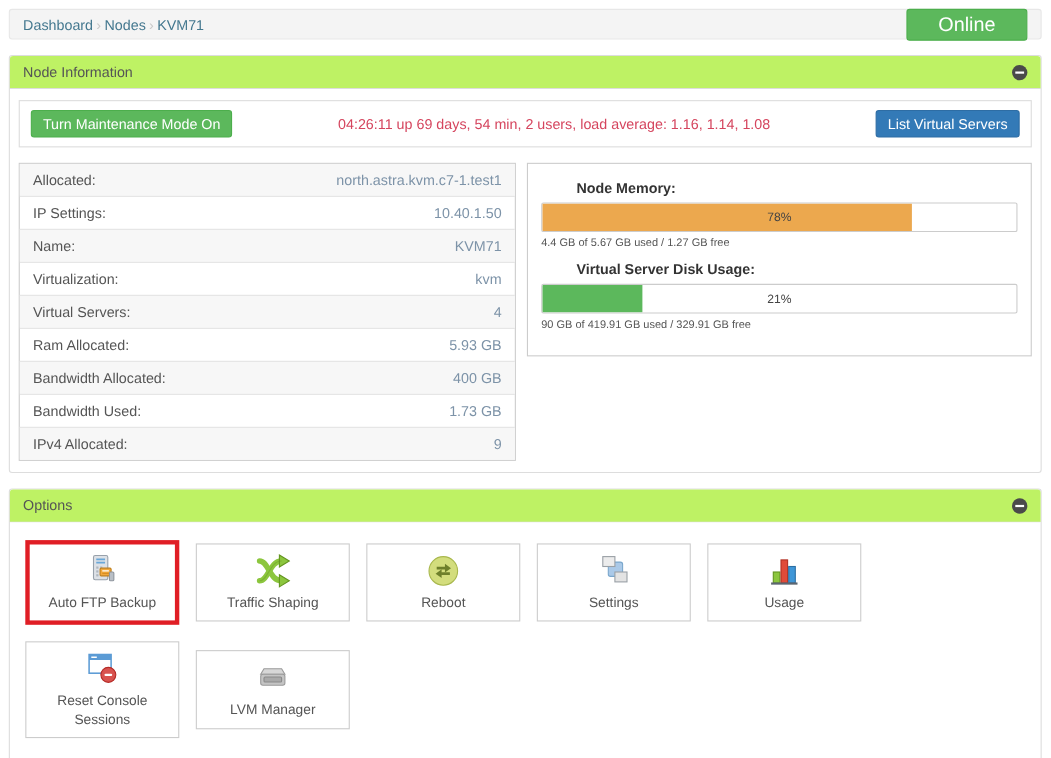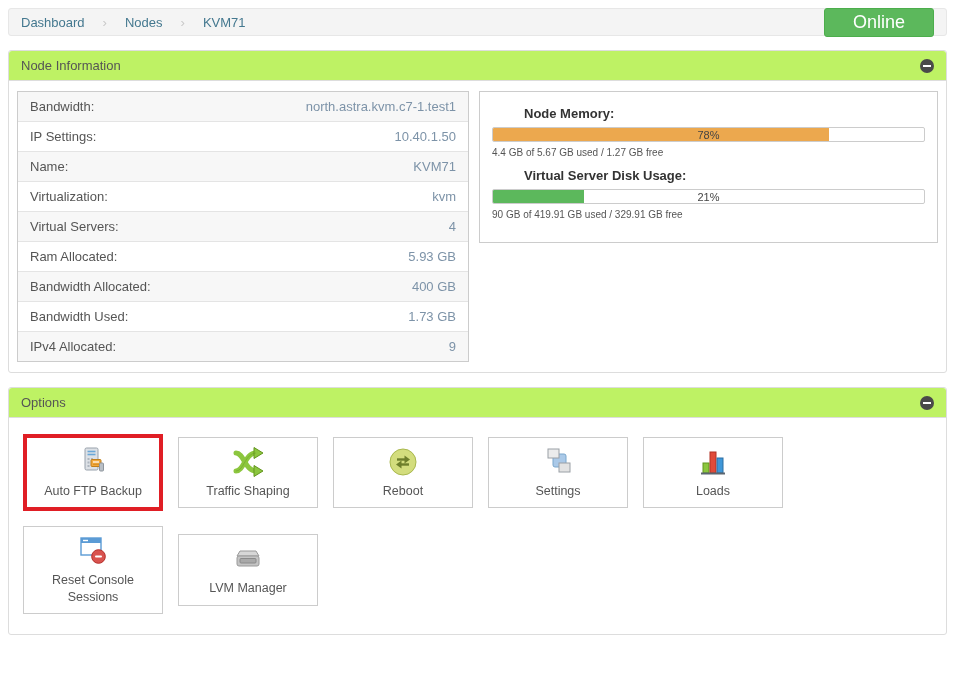--- a/index.html
+++ b/index.html
@@ -5,21 +5,21 @@
   * { box-sizing: border-box; margin: 0; padding: 0; }
   html,body { width: 955px; height: 689px; background:#fff; }
   body { font-family: "Liberation Sans", sans-serif; font-size: 13px; color:#555; padding: 8px; }
 
   
   .crumbbar {
     background:#f4f4f4; border:1px solid #e7e7e7; border-radius:3px;
     height:28px; display:flex; align-items:center; padding:0 12px;
     justify-content:space-between;
   }
-  .crumbs { display:flex; align-items:center; gap:18px; }
+  .crumbs { display:flex; align-items:center; gap:3px; }
   .crumb { color:#44788f; text-decoration:none; cursor:pointer; }
   .crumb-sep { color:#c9c9c9; font-size:13px; }
   .status-badge {
     background:#5cb85c; border:1px solid #4cae4c; color:#fff;
     width:110px; text-align:center; padding:3px 0; border-radius:3px;
     font-size:18px; cursor:pointer;
   }
 
   
   .panel { border:1px solid #ddd; border-radius:3px; margin-top:14px; background:#fff; }
@@ -56,21 +56,21 @@
     border-top:1px solid #e4e4e4;
   }
   .info-row:first-child { border-top:none; }
   .info-row:nth-child(odd) { background:#f7f7f7; }
   .info-label { color:#555; }
   .info-value { color:#7d93a8; }
 
   .usage-box { flex:1; border:1px solid #ccc; padding:10px 12px 12px; }
   .usage-title { font-weight:bold; color:#333; margin:4px 0 6px;padding-left:32px; }
   .bar-track {
-    height:15px; border:1px solid #ccc; background:#fff; position:relative;
+    height:27px; border:1px solid #ccc; background:#fff; position:relative;
     border-radius:2px; overflow:hidden;
   }
   .bar-fill { height:100%; }
   .bar-label {
     position:absolute; left:0; top:0; width:100%; height:100%;
     display:flex; align-items:center; justify-content:center;
     font-size:11px; color:#444;
   }
   .bar-detail { color:#555; font-size:10px; margin:5px 0 10px; }
 
@@ -99,26 +99,31 @@
   <div class="status-badge">Online</div>
 </div>
 
 <div class="panel">
   <div class="panel-head">
     <span class="panel-title">Node Information</span>
     <span class="collapse-btn"></span>
   </div>
   <div class="panel-body">
 
+    <div class="action-bar">
+      <button class="btn btn-green">Turn Maintenance Mode On</button>
+      <span class="uptime">04:26:11 up 69 days, 54 min, 2 users, load average: 1.16, 1.14, 1.08</span>
+      <button class="btn btn-blue">List Virtual Servers</button>
+    </div>
 
     <div class="cols">
 
       <div class="info-table">
         <div class="info-row">
-          <span class="info-label">Bandwidth:</span>
+          <span class="info-label">Allocated:</span>
           <span class="info-value">north.astra.kvm.c7-1.test1</span>
         </div>
         <div class="info-row">
           <span class="info-label">IP Settings:</span>
           <span class="info-value">10.40.1.50</span>
         </div>
         <div class="info-row">
           <span class="info-label">Name:</span>
           <span class="info-value">KVM71</span>
         </div>
@@ -225,21 +230,21 @@
         <span class="opt-label">Settings</span>
       </div>
 
       <div class="opt-tile">
         <svg class="opt-icon" viewBox="0 0 34 32">
           <rect x="7" y="17" width="6" height="10" fill="#8cc63e" stroke="#63951f"></rect>
           <rect x="14" y="6" width="6" height="21" fill="#e04b3a" stroke="#b23225"></rect>
           <rect x="21" y="12" width="6" height="15" fill="#3f97d8" stroke="#2c6fa3"></rect>
           <rect x="5" y="26.5" width="24" height="2" fill="#5c6670"></rect>
         </svg>
-        <span class="opt-label">Loads</span>
+        <span class="opt-label">Usage</span>
       </div>
 
       <div class="opt-tile">
         <svg class="opt-icon" viewBox="0 0 34 32">
           <rect x="5" y="3" width="20" height="17" fill="#fff" stroke="#5b9bd5" stroke-width="1.4"></rect>
           <rect x="5" y="3" width="20" height="5" fill="#5b9bd5"></rect>
           <line x1="7" y1="5.5" x2="12" y2="5.5" stroke="#fff" stroke-width="1.4"></line>
           <circle cx="22.5" cy="21.5" r="6.8" fill="#d9534f" stroke="#b52b27"></circle>
           <rect x="19" y="20.4" width="7" height="2.2" rx="1" fill="#fff"></rect>
         </svg>

